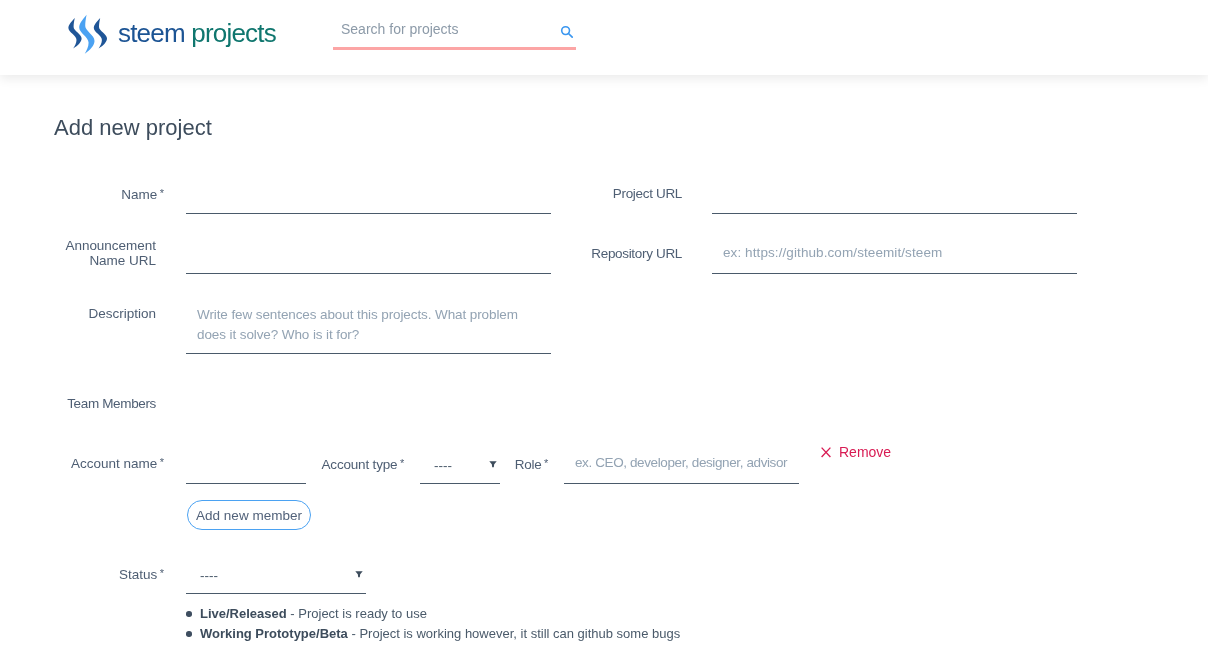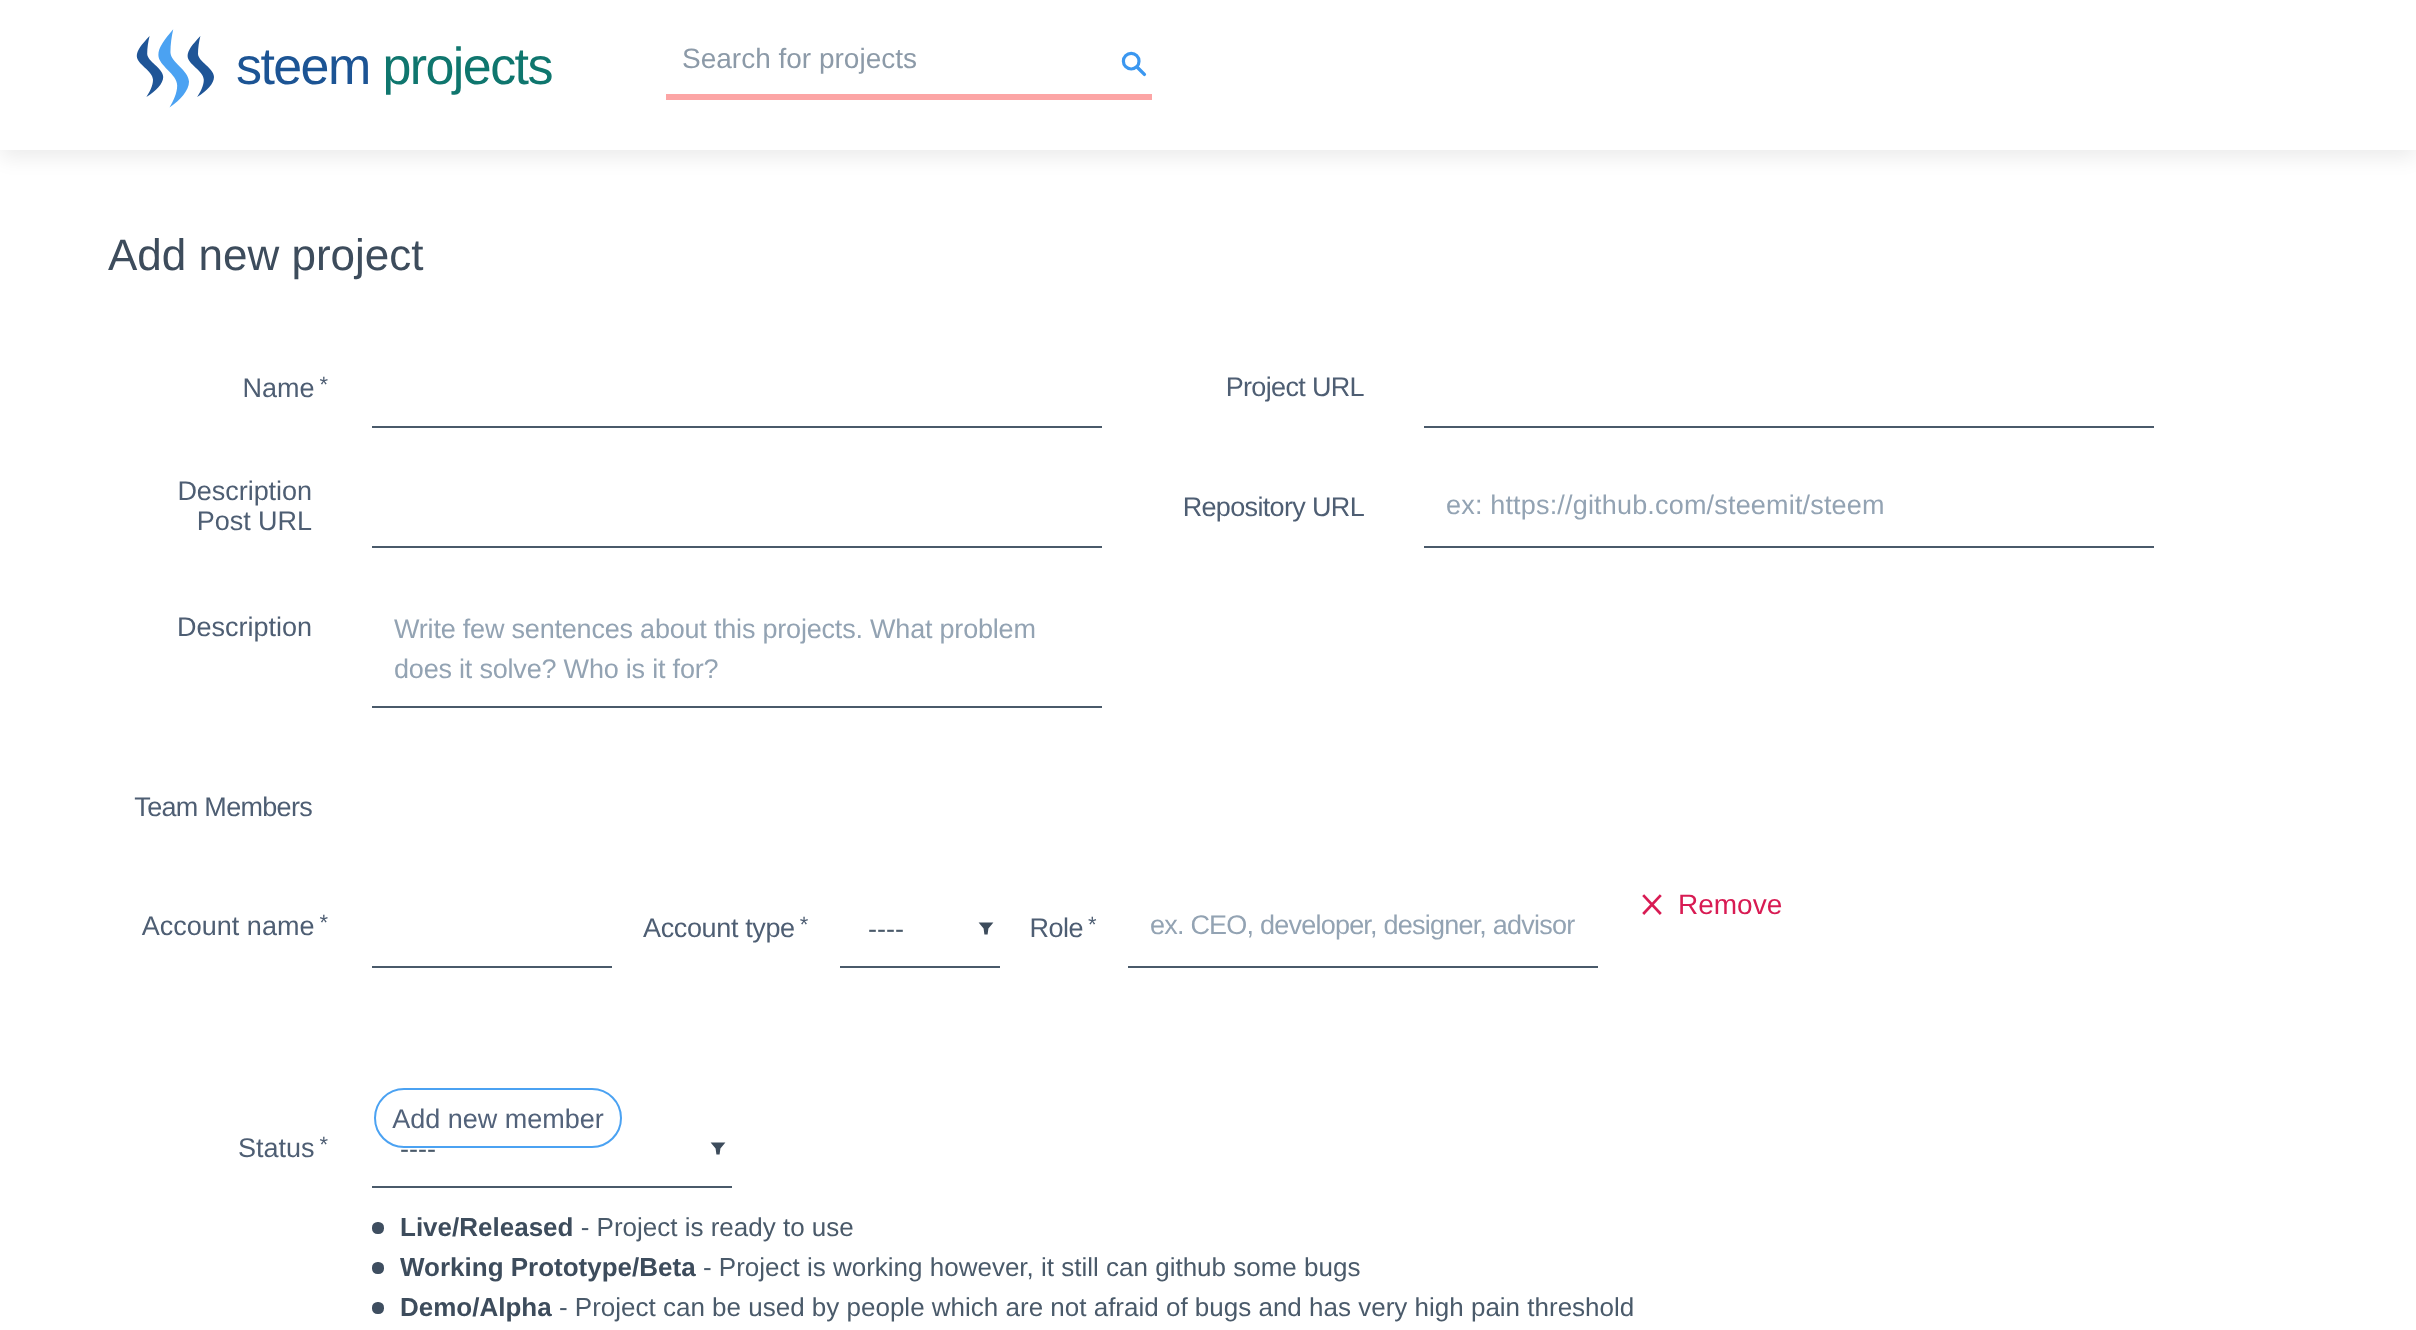--- a/index.html
+++ b/index.html
@@ -136,21 +136,21 @@
     <div class="field-group">
       <div class="field-label" style="left:562px;top:186px;width:120px;letter-spacing:-0.33px;">
         <span>Project URL</span>
       </div>
       <input class="underline-input" style="left: 712px; top: 186px; width: 365px;" type="text" value="">
     </div>
 
     
     <div class="field-group">
       <div class="field-label" style="left:62px;top:238px;width:94px;letter-spacing:-0.02px;">
-        <span>Description Post URL</span>
+        <span>Announcement Name URL</span>
       </div>
       <input class="underline-input" style="left: 186px; top: 246px; width: 365px;" type="text" value="">
     </div>
 
     <div class="field-group">
       <div class="field-label" style="left:562px;top:246px;width:120px;letter-spacing:-0.33px;">
         <span>Repository URL</span>
       </div>
       <input class="underline-input" style="left: 712px; top: 246px; width: 365px; letter-spacing: 0.09px;" type="text" placeholder="ex: https://github.com/steemit/steem">
     </div>
@@ -196,36 +196,35 @@
         <span class="x">
           <svg width="10" height="11" viewBox="0 0 10 11">
             <line x1="0.6" y1="0.6" x2="9.4" y2="10.0" stroke="#d81b53" stroke-width="1.35" stroke-linecap="butt"></line>
             <line x1="9.4" y1="0.6" x2="0.6" y2="10.0" stroke="#d81b53" stroke-width="1.35" stroke-linecap="butt"></line>
           </svg>
         </span>
         <span>Remove</span>
       </div>
     </div>
 
-    <button class="btn-outline" type="button" style="left:187px;top:544px;width:124px;height:30px;">Add new member</button>
+    <button class="btn-outline" type="button" style="left:187px;top:500px;width:124px;height:30px;">Add new member</button>
 
     
     <div class="field-group">
       <div class="field-label" style="left:36px;top:566px;width:128px;">
         <span>Status</span><span class="req">*</span>
       </div>
       <div class="sel-wrap" style="left:186px;top:566px;width:180px;">
         <select><option>----</option></select>
         <span class="caret">
           <svg width="8" height="8" viewBox="0 0 8 8">
               <path d="M0.3 0.3 L7.7 0.3 L5.2 3.2 L4.8 6.2 L3.2 6.2 L2.8 3.2 Z" fill="#3d4c5c"></path>
             </svg>
         </span>
       </div>
     </div>
 
     <ul class="status-list" style="left:200px;top:604px;">
       <li><b>Live/Released</b><span> - Project is ready to use</span></li>
       <li><b>Working Prototype/Beta</b><span> - Project is working however, it still can github some bugs</span></li>
-      <li><b>Demo/Alpha</b><span> - Project can be used by people which are not afraid of bugs and has very high pain threshold</span></li>
     </ul>
   </div>
 </div>
 
 </body></html>

